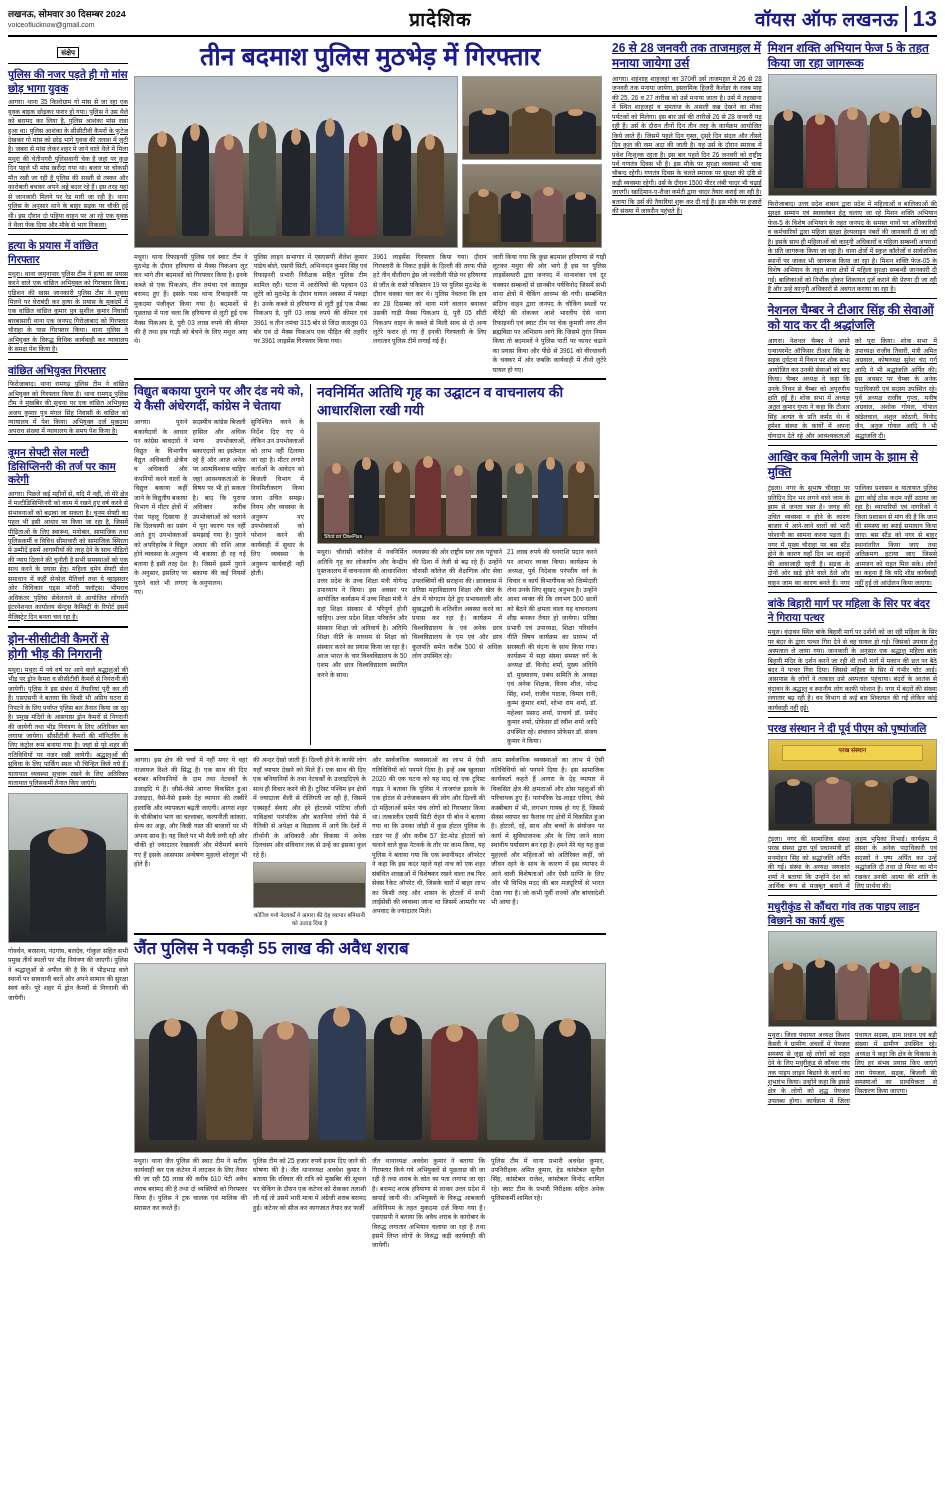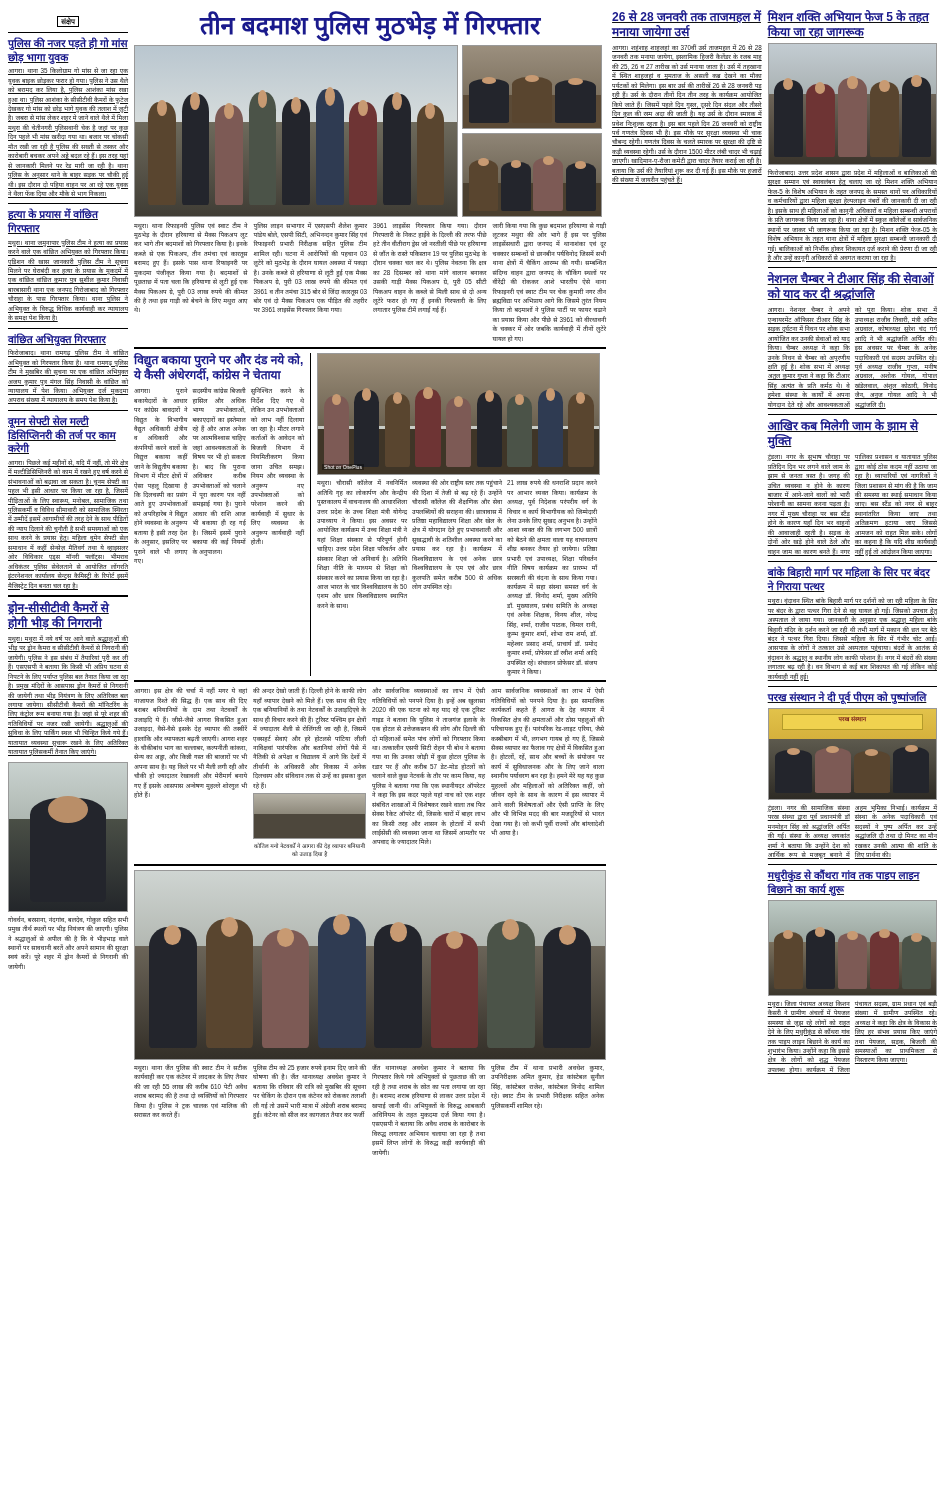--- a/index.html
+++ b/index.html
@@ -68,20 +68,31 @@
 
   .blk { margin-bottom:5px;text-decoration:underline; }
   .center { text-align:center; } .mt3{margin-top:3px;}
   .mb2 { margin-bottom:2px; } .mb3{margin-bottom:3px;}
 </style>
 </head>
 <body>
 
 <div class="page">
 
+  <div class="masthead">
+    <div class="mh-left">
+      <div class="date">लखनऊ, सोमवार 30 दिसम्बर 2024</div>
+      <div class="mail">voiceoflucknow@gmail.com</div>
+    </div>
+    <div class="mh-center">प्रादेशिक</div>
+    <div class="mh-right">
+      <div class="brand">वॉयस ऑफ लखनऊ</div>
+      <div class="pagenum">13</div>
+    </div>
+  </div>
 
   <div class="cols">
 
     <div class="col c-left">
       <div class="center mb2"><span class="kicker">संक्षेप</span></div>
       <div class="sep"></div>
 
       <div class="blk">
         <div class="hl-xs hl-blue mb2">पुलिस की नजर पड़ते ही गो मांस छोड़ भागा युवक</div>
         <div class="body">आगरा। थाना 35 किलोग्राम गो मांस से जा रहा एक युवक बाइक छोड़कर फरार हो गया। पुलिस ने उस थैले को बरामद कर लिया है, पुलिस आशंका मांस रखा हुआ था। पुलिस आशंका के सीसीटीवी कैमरों के फुटेज देखकर गो मांस को छोड़ भागे युवक की तलाश में जुटी है। जबरा से मांस लेकर शहर मे जाने वाले थैले में मिला मथुरा की चेतीनगरी पुलिसवानी चेक है जहां पर कुछ दिन पहले भी मांस खरीदा गया था। बजार पर चोकसी मौत रखी जा रही है पुलिस की सख्ती से तस्कर और कारोबारी बचकर अपने अड्डे बदल रहे हैं। इस तरह यहां से जानकारी मिलने पर रेड मारी जा रही है। थाना पुलिस के अनुसार थाने के बाहर सड़क पर चौकी हुई थी। इस दौरान दो पहिया वाहन पर आ रहे एक युवक ने थैला फेंक दिया और मौके से भाग निकला।</div>
@@ -216,20 +227,21 @@
         <div style="width:170px">
           <div class="hl-sm hl-blue mb3">विद्युत बकाया पुराने पर और दंड नये को, ये कैसी अंधेरगर्दी, कांग्रेस ने चेताया</div>
           <div style="display:flex;gap:5px">
             <div class="body" style="width:55px">आगरा। पुराने बकायेदारों के आधार पर कांग्रेस बावदारों ने विद्युत के विभागीय वैद्युत अधिकारी क्षेत्रीय व अधिकारी और कंपनियों करने वालों के विद्युत्त बकाया कहीं जाने के विद्युतीय बकाया विभाग में मीटर क्षेत्रों में ऐसा पहलू दिखाया है कि दिलचस्पी का प्रसंग आते हुए उपभोक्ताओं को अपरिहारेब ने विद्युत होने व्यवस्था के अनुरूप बताया है इसी तरह देश के अनुसार, इसलिए पर पुराने वाले भी लगाए गए।</div>
             <div class="body" style="width:55px">सदस्यीय कांग्रेस बिजली हासिल और अधिक भाग्य उपभोक्ताओं, बकाएदारों का इस्तेमाल रहे हैं और आज अनेक पर आत्मविश्वास चाहिए जहां आवश्यकताओं के विषय पर भी हो सकता है। बाद कि पुराना अधिक्तर करीब उपभोक्ताओं को चलाने में पूरा कारण पत्र नहीं समझाई गया है। पुराने आधार की राशि आज भी बकाया ही रह गई है। जिसमें इसमें पुराने बकाया की कई नियमों के अनुपालन।</div>
             <div class="body" style="width:55px">सुनिश्चित करने के निर्देश दिए गए थे लेकिन उन उपभोक्ताओं को लाभ नहीं दिलाया जा रहा है। मीटर लगाने कर्ताओं के आवेदन को बिजली विभाग में नियमितीकरण किया जाना उचित समझ। नियम और व्यवस्था के अनुरूप नए उपभोक्ताओं को परेशान करने की कार्यवाही में सुधार के लिए व्यवस्था के अनुरूप कार्यवाही नहीं होती।</div>
           </div>
         </div>
 
         <div style="width:290px;border-left:1px solid #000;padding-left:6px">
+          <div class="hl-md hl-blue mb3">नवनिर्मित अतिथि गृह का उद्घाटन व वाचनालय की आधारशिला रखी गयी</div>
           <div class="photo indoor" style="height:122px;margin-bottom:3px">
             <div class="sky" style="background:linear-gradient(#9d8f7a,#6b6150)"></div>
             <div class="ground" style="background:#3f3527;height:38%"></div>
             <div class="people" style="top:18%;left:2%;right:2%">
               <div class="p w" style="height:78%">
                   <div class="head"></div>
                 </div>
               <div class="p b" style="height:84%">
                   <div class="head"></div>
                 </div>
@@ -279,20 +291,21 @@
             <div class="subcap">कोतिल मनो नेटवर्कों ने आगरा की देह व्यापार बनियानी को उजाड़ दिया है</div>
           </div>
           <div class="body" style="width:113px">और सार्वजनिक व्यवस्थाओं का लाभ में ऐसी गतिविधियों को पनपने दिया है। इन्हें अब खुलासा 2020 की एक घटना को यह याद रहे एक टूरिस्ट गाइड ने बतावा कि पुलिस ने ताजगंज इलाके के एक होटल से उत्तेजकस्तन की लोग और दिल्ली की दो महिलाओं समेत पांच लोगों को गिरफ्तार किया था। तत्कालीन एसपी सिटी रोहन पी बोथ ने बताया गया था कि उनका जोड़ी में कुछ होटल पुलिस के रडार पर हैं और करीब 57 डेट-मोड होटलों को चलाने वाले कुछ नेटवर्क के तौर पर काम किया, यह पुलिस ने बताया गया कि एक स्थानीयदर ऑपरेटर ने कहा कि इस कदर पहले यहां नाच को एक शहर संबंधित शाखाओं में विशेषकर रखने वाला तब फिर सेक्स रैकेट ऑपरेट थी, जिसके चारों में बाहर लाभ का किसी तरह और शासन के होटलों में सभी लाईसेंसी की व्यवस्था जाना था जिसमें आमतौर पर अपवाद के ज्यादातर मिले।</div>
           <div class="body" style="width:113px">आम सार्वजनिक व्यवस्थाओं का लाभ में ऐसी गतिविधियों को पनपने दिया है। इस सामाजिक कार्यकर्ता कहते हैं आगरा के देह व्यापार में विकसित क्षेत्र की क्षमताओं और ठोस पहलुओं की परिचायक हुए हैं। पारंपरिक रेड-लाइट एरिया, जैसे कस्बीबाग में भी, लगभग गायब हो गए हैं, जिससे सैक्स व्यापार का फैलाव गए क्षेत्रों में विकसित हुआ है। होटलों, रहें, साथ और बच्चों के संयोजन पर कार्य में सुविधाजनक और के लिए जाने वाला स्थानीय पर्यावरण बन रहा है। हमने मेरे यह यह कुछ मुहल्लों और महिलाओं को अतिरिक्त कहीं, जो जीवन रहने के साथ के कारण में इस व्यापार में आने वाली विशेषताओं और ऐसी प्राप्ति के लिए और भी विभिन्न मदद की बार मजदूरियों से भारत देखा गया है। जो कभी पूर्वी राज्यों और बांग्लादेशी भी आया है।</div>
         </div>
       </div>
 
       <div class="sep2"></div>
 
       <div>
+        <div class="hl-lg hl-blue mb3">जैंत पुलिस ने पकड़ी 55 लाख की अवैध शराब</div>
         <div class="photo" style="height:190px;margin-bottom:3px">
           <div class="sky" style="background:linear-gradient(#cfd5d2,#b3b8b2);height:40%"></div>
           <div class="ground" style="background:linear-gradient(#6b6458,#332f28);height:60%"></div>
           <div class="people" style="top:16%;left:3%;right:3%">
             <div class="p b" style="height:82%">
                 <div class="head"></div>
               </div>
             <div class="p k" style="height:88%">
                 <div class="head"></div>
               </div>

